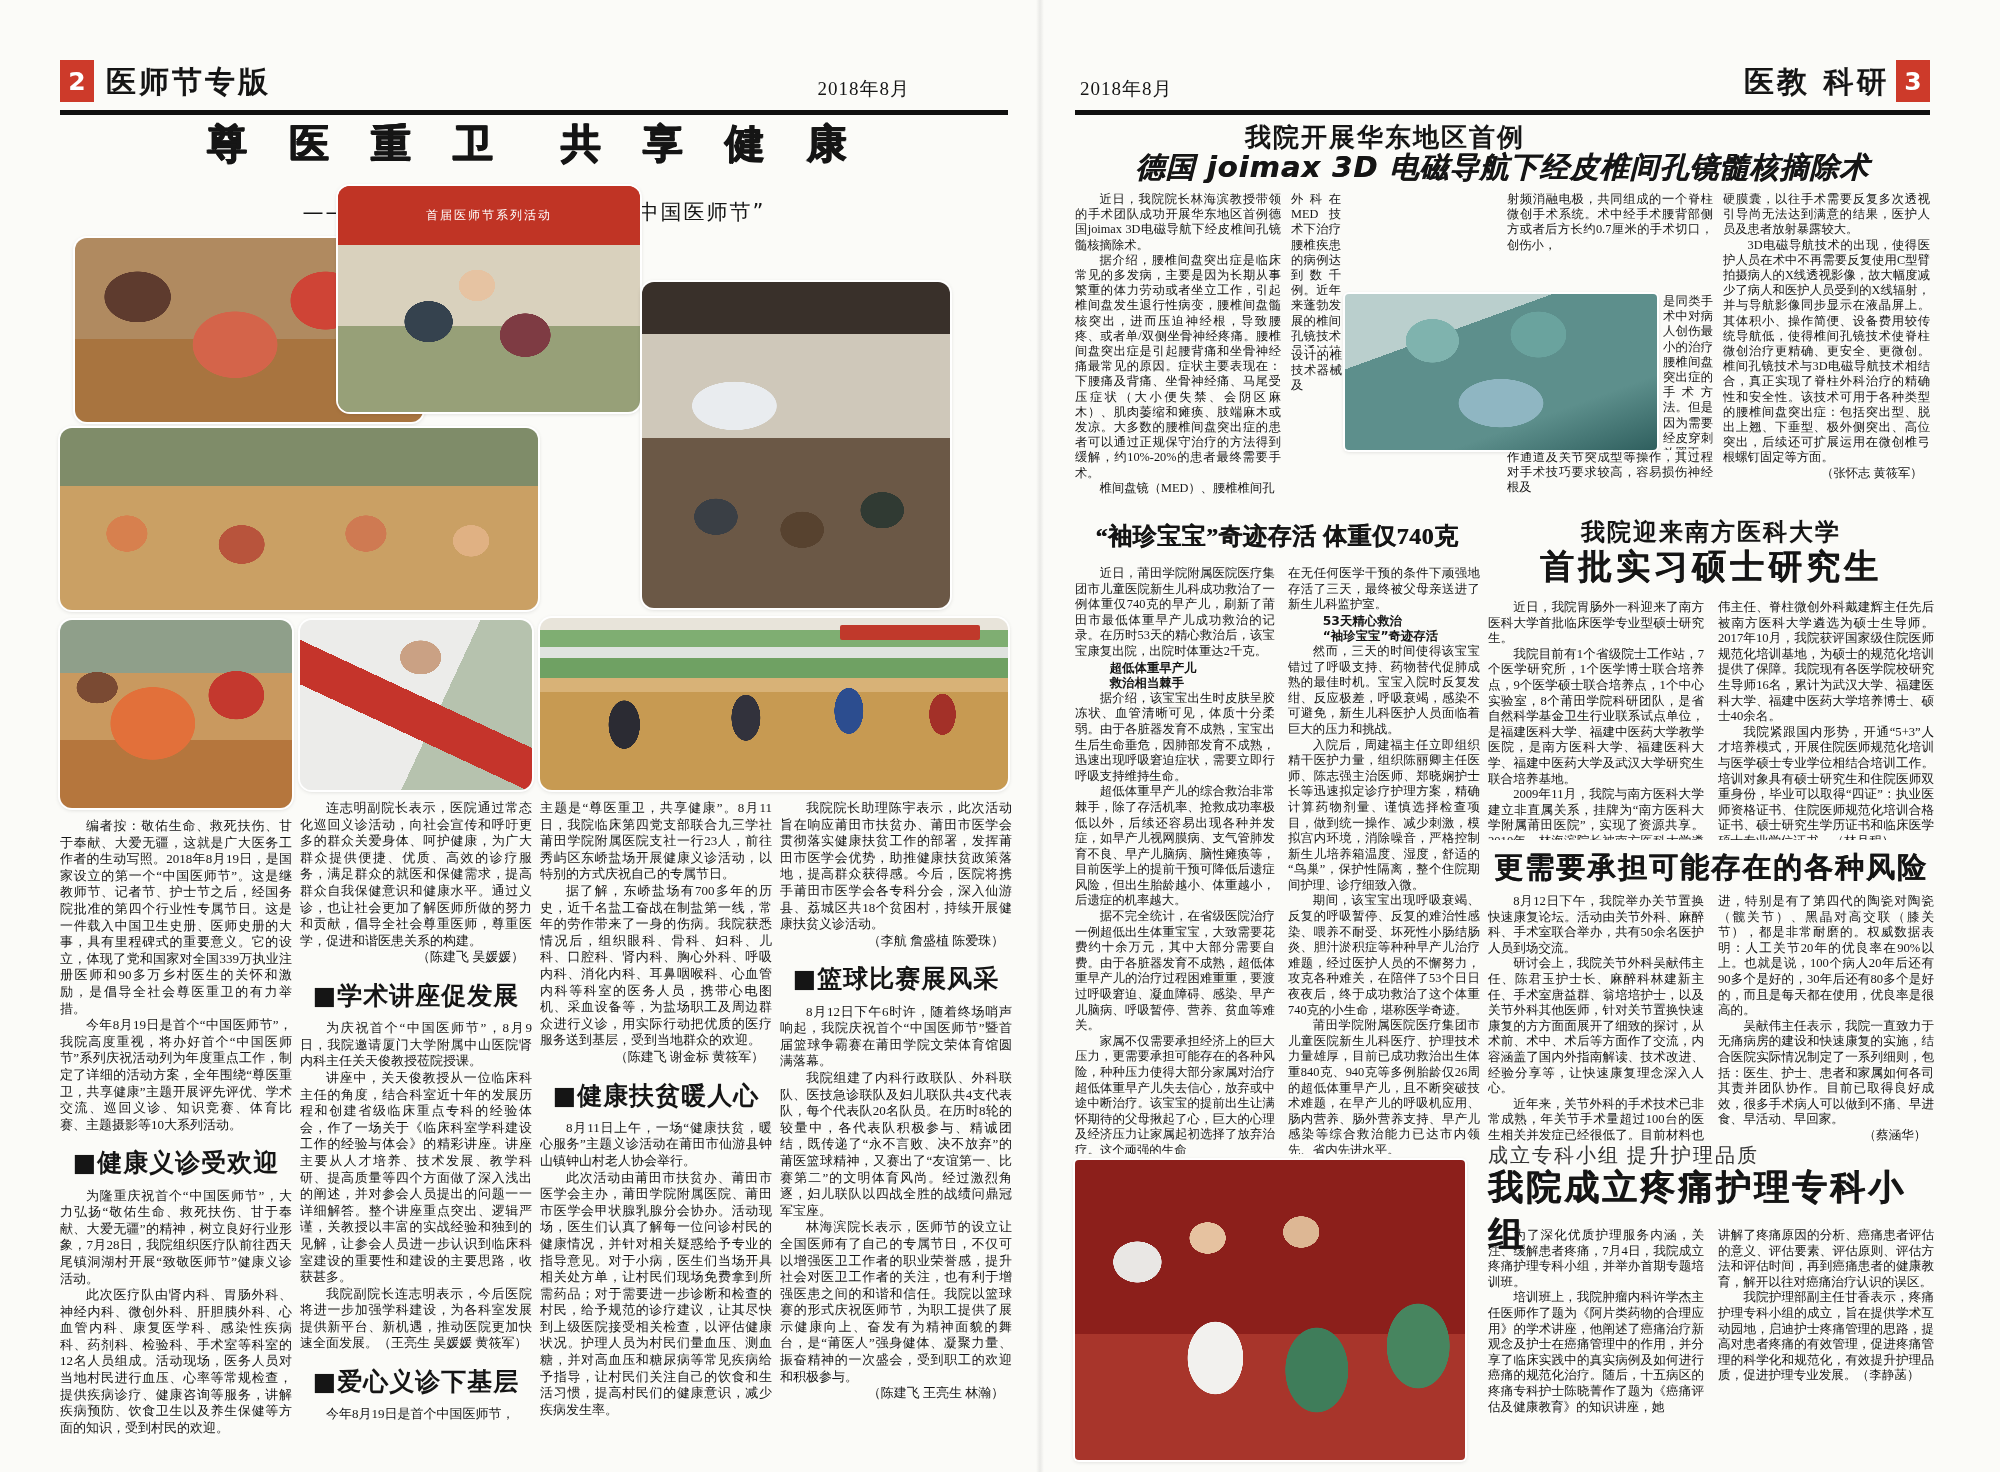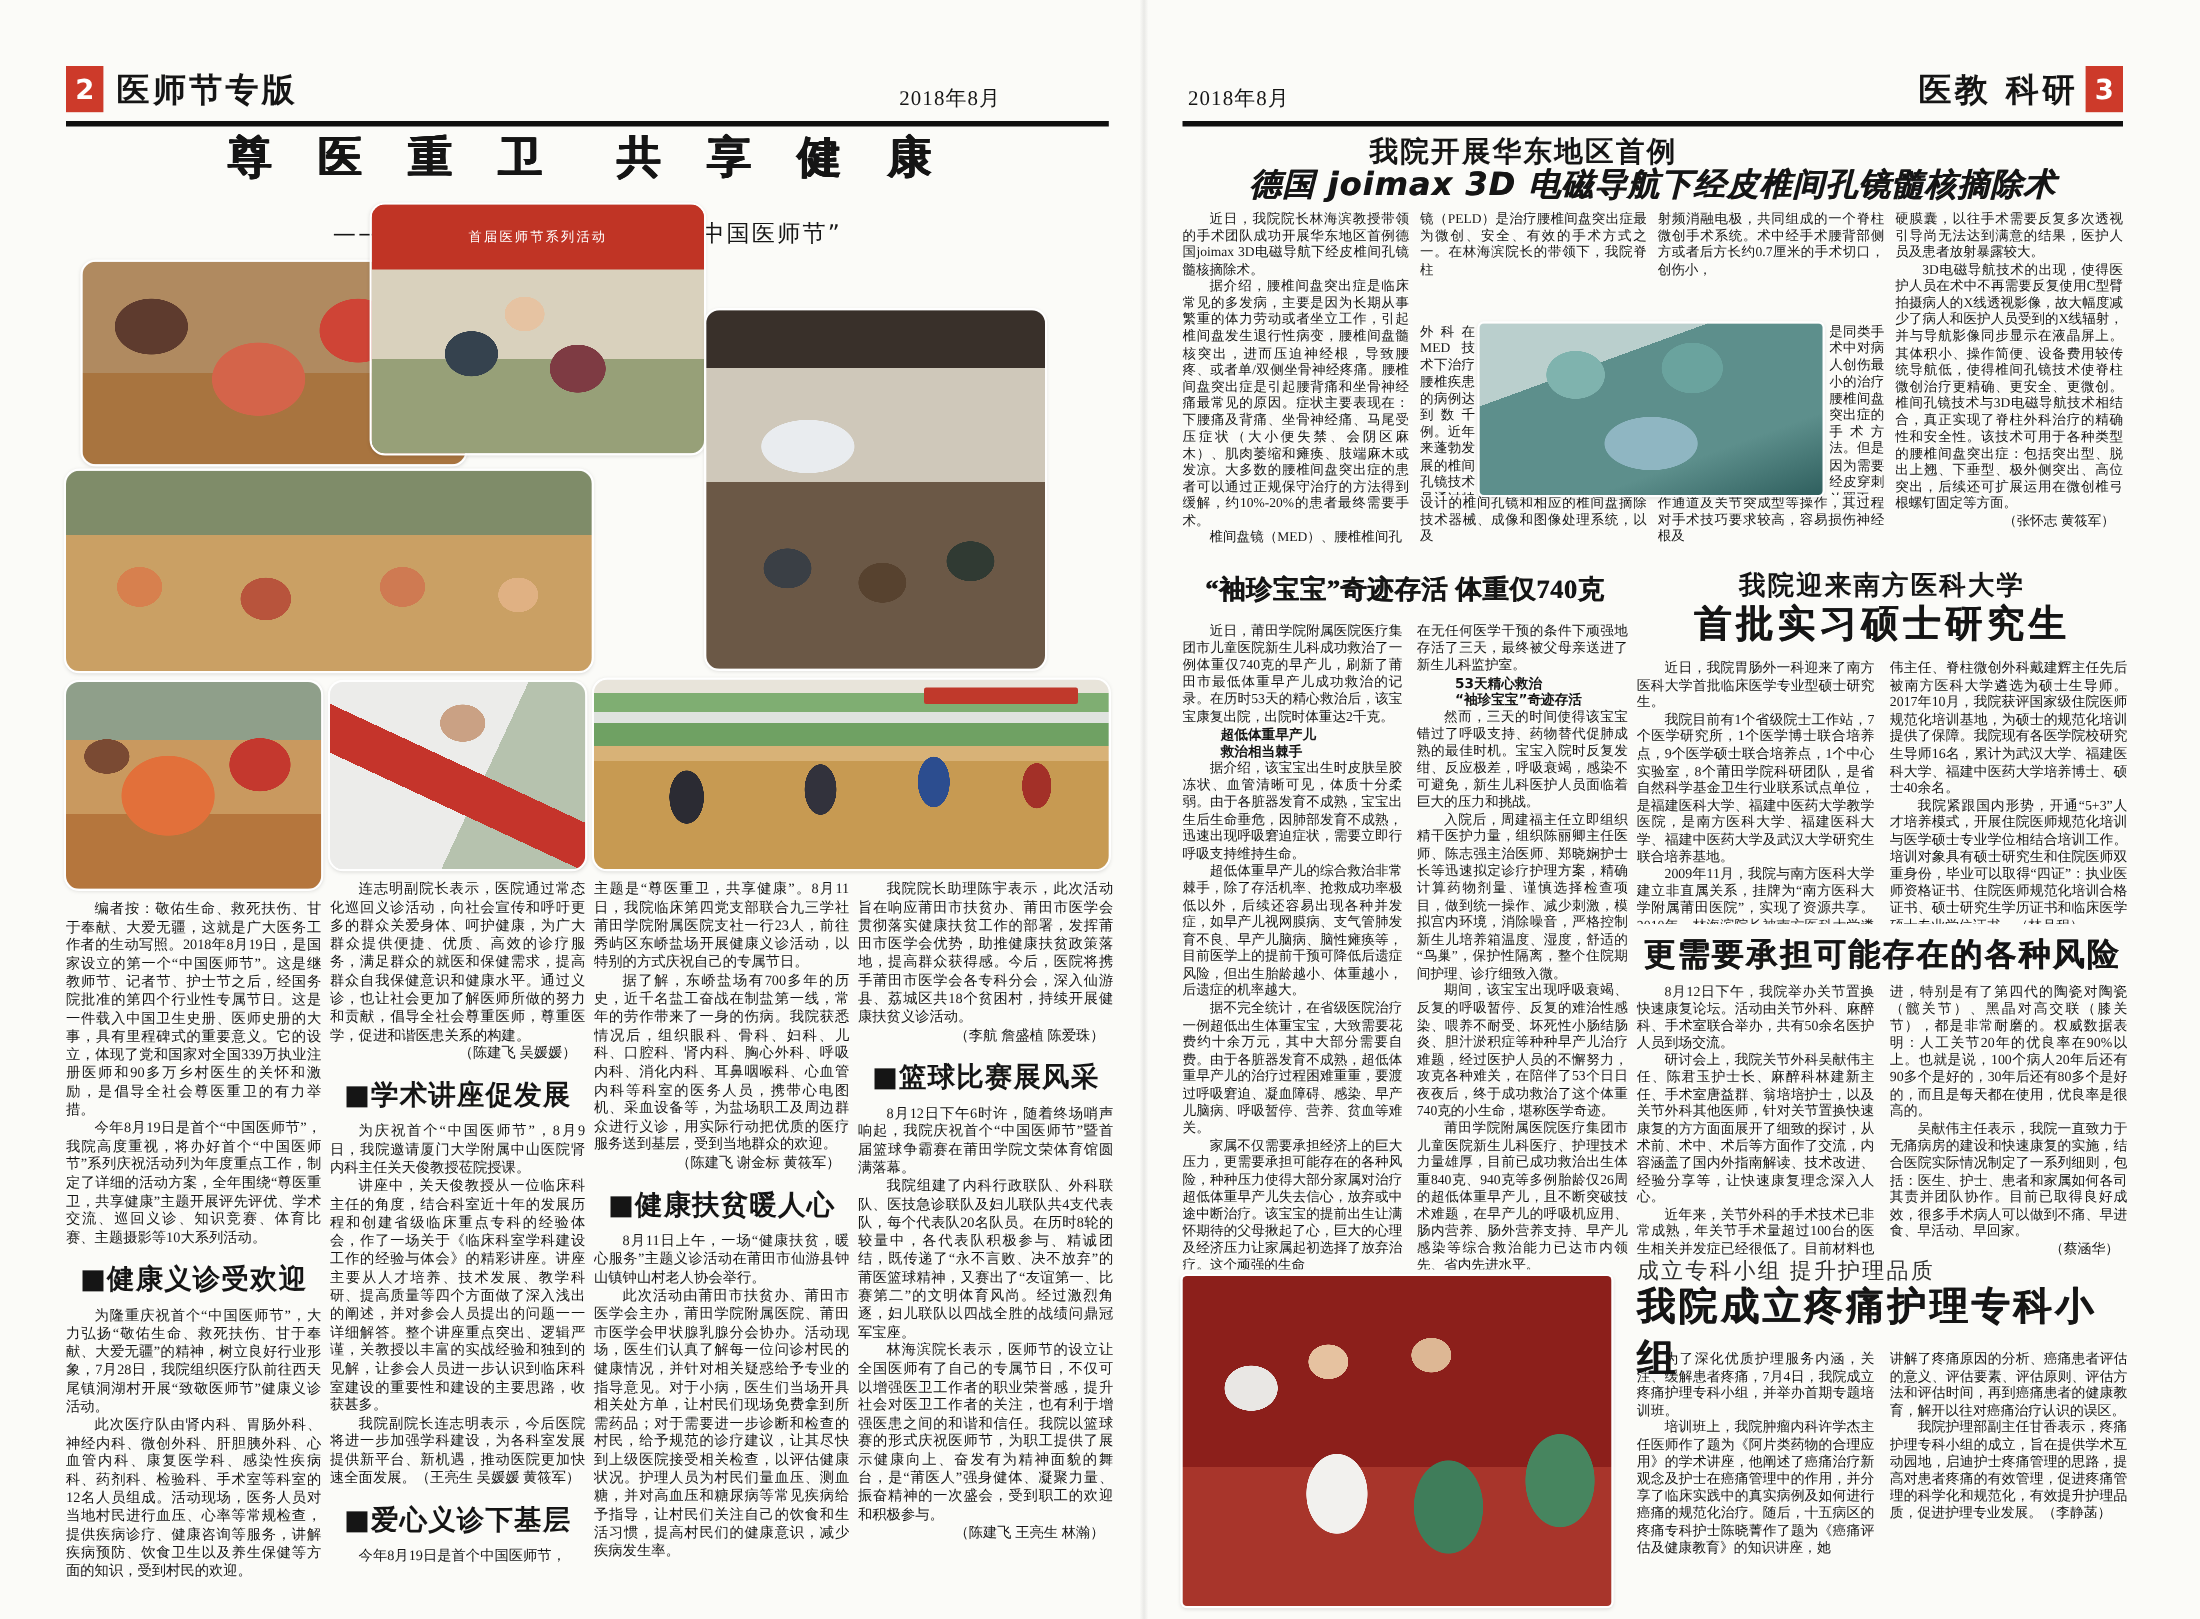--- a/index.html
+++ b/index.html
@@ -178,21 +178,20 @@
     <div class="abs a1kicker" style="left:1245px;top:120px;width:690px;">我院开展华东地区首例</div>
     <h2 class="abs a1head sans" style="left:1075px;top:148px;width:855px;margin:0;font-style:italic;">德国 joimax 3D 电磁导航下经皮椎间孔镜髓核摘除术</h2>
 
     <div class="abs col scol" style="left:1075px;top:192px;width:206px;height:320px;">
         <div class="b b-p">近日，我院院长林海滨教授带领的手术团队成功开展华东地区首例德国joimax 3D电磁导航下经皮椎间孔镜髓核摘除术。</div>
         <div class="b b-p">据介绍，腰椎间盘突出症是临床常见的多发病，主要是因为长期从事繁重的体力劳动或者坐立工作，引起椎间盘发生退行性病变，腰椎间盘髓核突出，进而压迫神经根，导致腰疼、或者单/双侧坐骨神经疼痛。腰椎间盘突出症是引起腰背痛和坐骨神经痛最常见的原因。症状主要表现在：下腰痛及背痛、坐骨神经痛、马尾受压症状（大小便失禁、会阴区麻木）、肌肉萎缩和瘫痪、肢端麻木或发凉。大多数的腰椎间盘突出症的患者可以通过正规保守治疗的方法得到缓解，约10%-20%的患者最终需要手术。</div>
         <div class="b b-p">椎间盘镜（MED）、腰椎椎间孔</div>
       </div>
 
     <div class="abs" style="left:1291px;top:192px;width:206px;height:320px;">
-      <div class="col scol" style="height:102px;text-align:justify;">镜（PELD）是治疗腰椎间盘突出症最为微创、安全、有效的手术方式之一。在林海滨院长的带领下，我院脊柱</div>
       <div class="midrow">
         <div class="strip col scol">外科在MED技术下治疗腰椎疾患的病例达到数千例。近年来蓬勃发展的椎间孔镜技术是通过特殊</div>
         <div class="spacer"></div>
       </div>
       <div class="col scol" style="height:62px;text-align:justify;">设计的椎间孔镜和相应的椎间盘摘除技术器械、成像和图像处理系统，以及</div>
     </div>
 
     <div class="abs" style="left:1507px;top:192px;width:206px;height:320px;">
       <div class="col scol" style="height:102px;text-align:justify;">射频消融电极，共同组成的一个脊柱微创手术系统。术中经手术腰背部侧方或者后方长约0.7厘米的手术切口，创伤小，</div>
       <div class="midrow">

